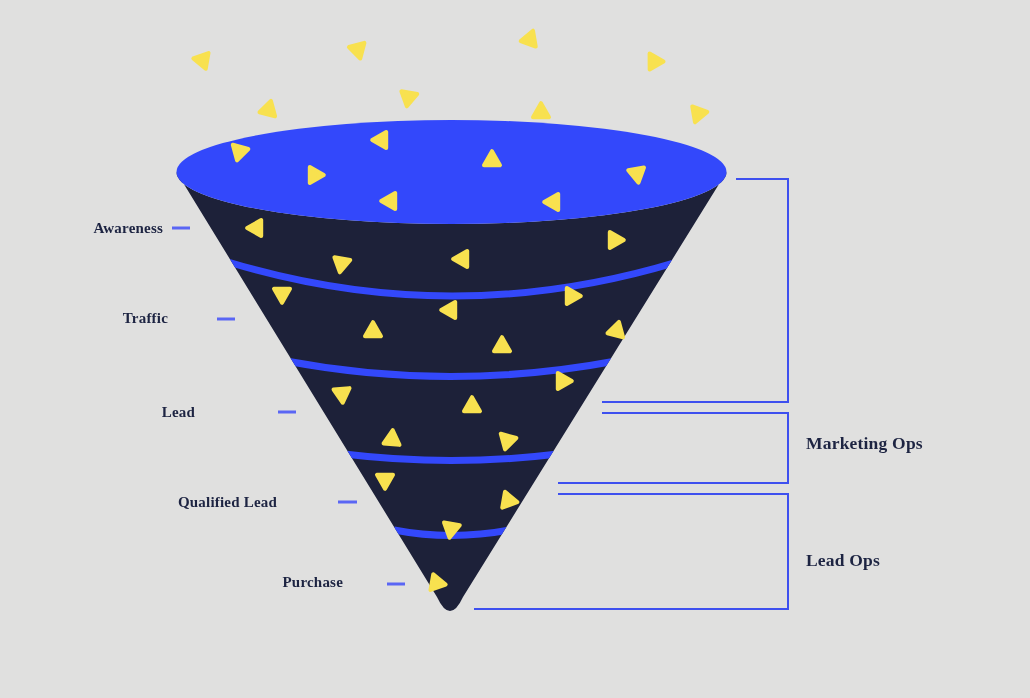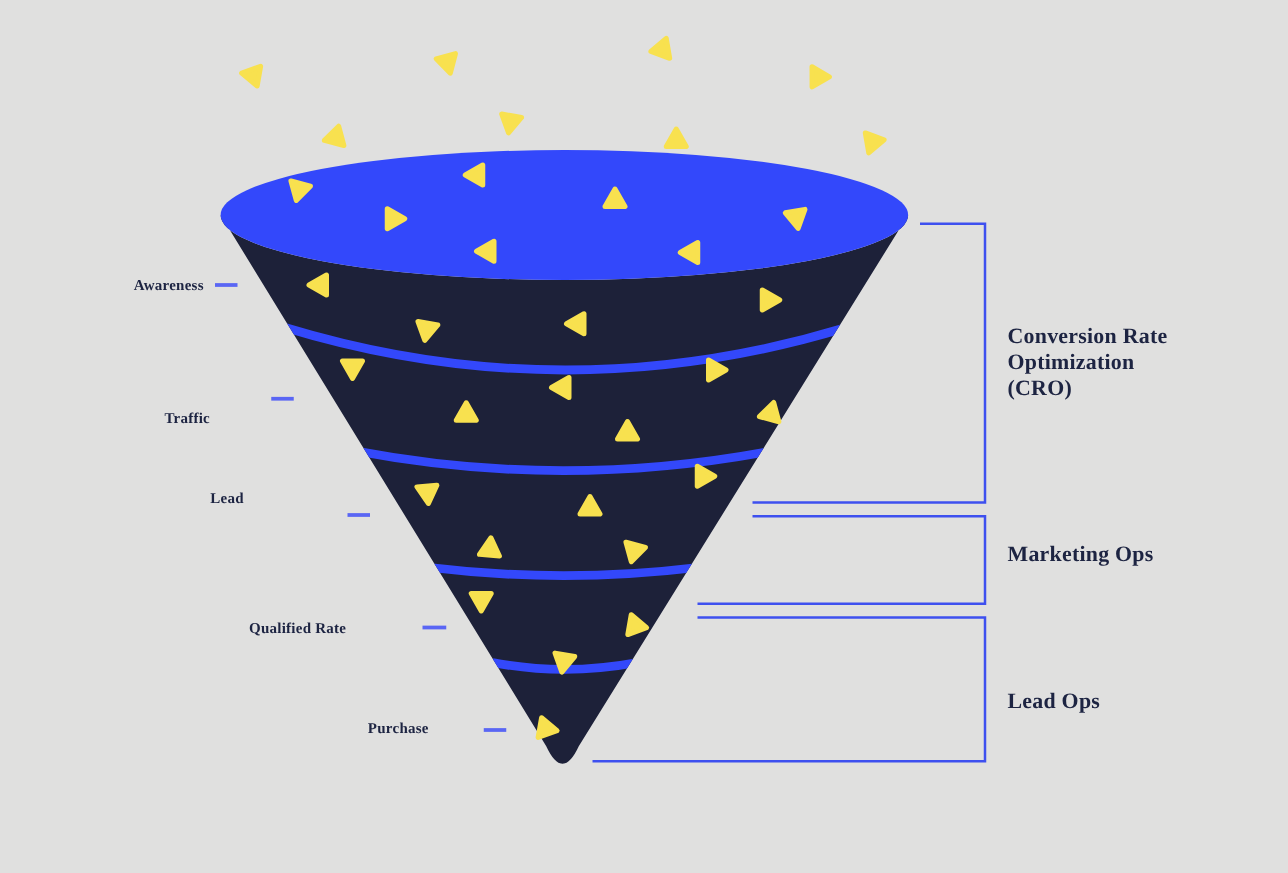--- a/index.html
+++ b/index.html
@@ -5,29 +5,29 @@
   :root{
     --c-bg:#e0e0df; --c-body:#1d2139; --c-top:#3348fb; --c-stripe:#3348fb;
     --c-bracket:#3e50ef; --c-dash:#5a66f4; --c-particle:#f8e14f; --c-text:#1d2442;
   }
   html,body{margin:0;padding:0;}
   body{width:1030px;height:698px;background:var(--c-bg);overflow:hidden;}
   .canvas{position:relative;width:1030px;height:698px;
           font-family:"Liberation Serif","DejaVu Serif",serif;}
   .canvas svg{position:absolute;left:0;top:0;}
   .lbl{position:absolute;font-weight:700;color:var(--c-text);
-       font-size:12px;line-height:20px;letter-spacing:.2px;white-space:nowrap;}
+       font-size:15px;line-height:20px;letter-spacing:.2px;white-space:nowrap;}
   .lbl.right-align{text-align:right;}
   .annot{position:absolute;font-weight:700;color:var(--c-text);
          font-size:17.5px;line-height:21px;letter-spacing:.2px;}
   .annot.wrap{width:140px;white-space:normal;}
   
   .lbl-awareness{right:867px;top:218px;}
-  .lbl-traffic{right:862px;top:324px;}
-  .lbl-lead{right:835px;top:388px;}
+  .lbl-traffic{right:862px;top:308px;}
+  .lbl-lead{right:835px;top:402px;}
   .lbl-qualified{right:753px;top:492px;}
   .lbl-purchase{right:687px;top:572px;}
   
   .annot-cro{left:806px;top:258px;}
   .annot-marketing{left:806px;top:433px;}
   .annot-sales{left:806px;top:550px;}
 </style>
 </head>
 <body>
 
@@ -89,20 +89,19 @@
       <line x1="338" y1="502" x2="357" y2="502" stroke="#5a66f4" stroke-width="3"></line>
       <line x1="387" y1="584" x2="405" y2="584" stroke="#5a66f4" stroke-width="3"></line>
       <path d="M736 179 H788 V402 H602" fill="none" stroke="#3e50ef" stroke-width="2"></path>
       <path d="M602 413 H788 V483 H558" fill="none" stroke="#3e50ef" stroke-width="2"></path>
       <path d="M558 494 H788 V609 H474" fill="none" stroke="#3e50ef" stroke-width="2"></path>
     </svg>
 
   <div class="lbl right-align lbl-awareness">Awareness</div>
   <div class="lbl right-align lbl-traffic">Traffic</div>
   <div class="lbl right-align lbl-lead">Lead</div>
-  <div class="lbl right-align lbl-qualified">Qualified Rate</div>
+  <div class="lbl right-align lbl-qualified">Qualified Lead</div>
   <div class="lbl right-align lbl-purchase">Purchase</div>
 
-  <div class="annot wrap annot-cro">Conversion Rate Optimization (CRO)</div>
   <div class="annot annot-marketing">Marketing Ops</div>
   <div class="annot annot-sales">Lead Ops</div>
 
 </div>
 
 </body></html>

